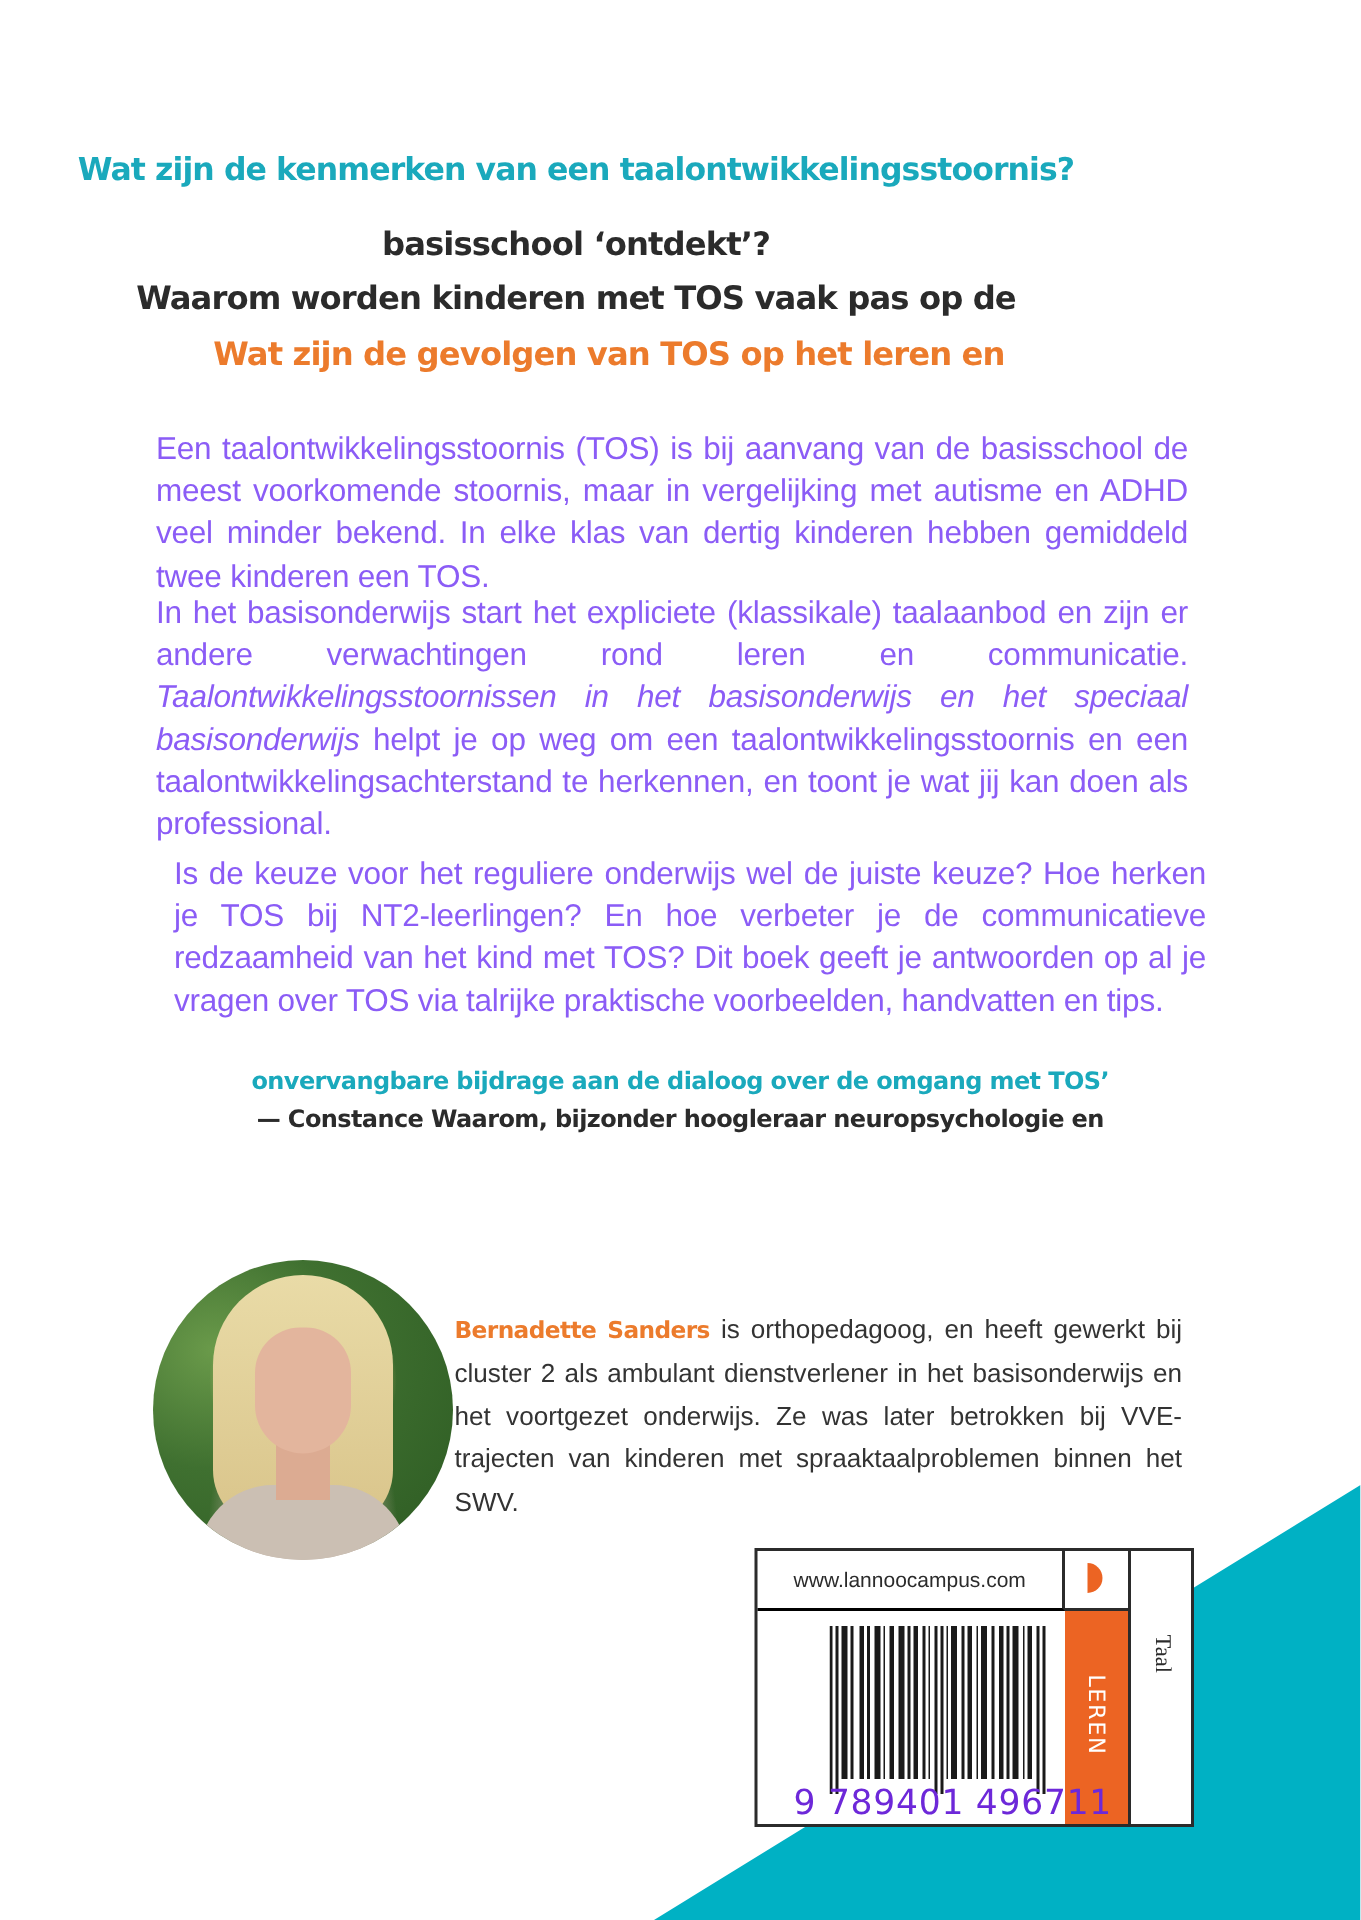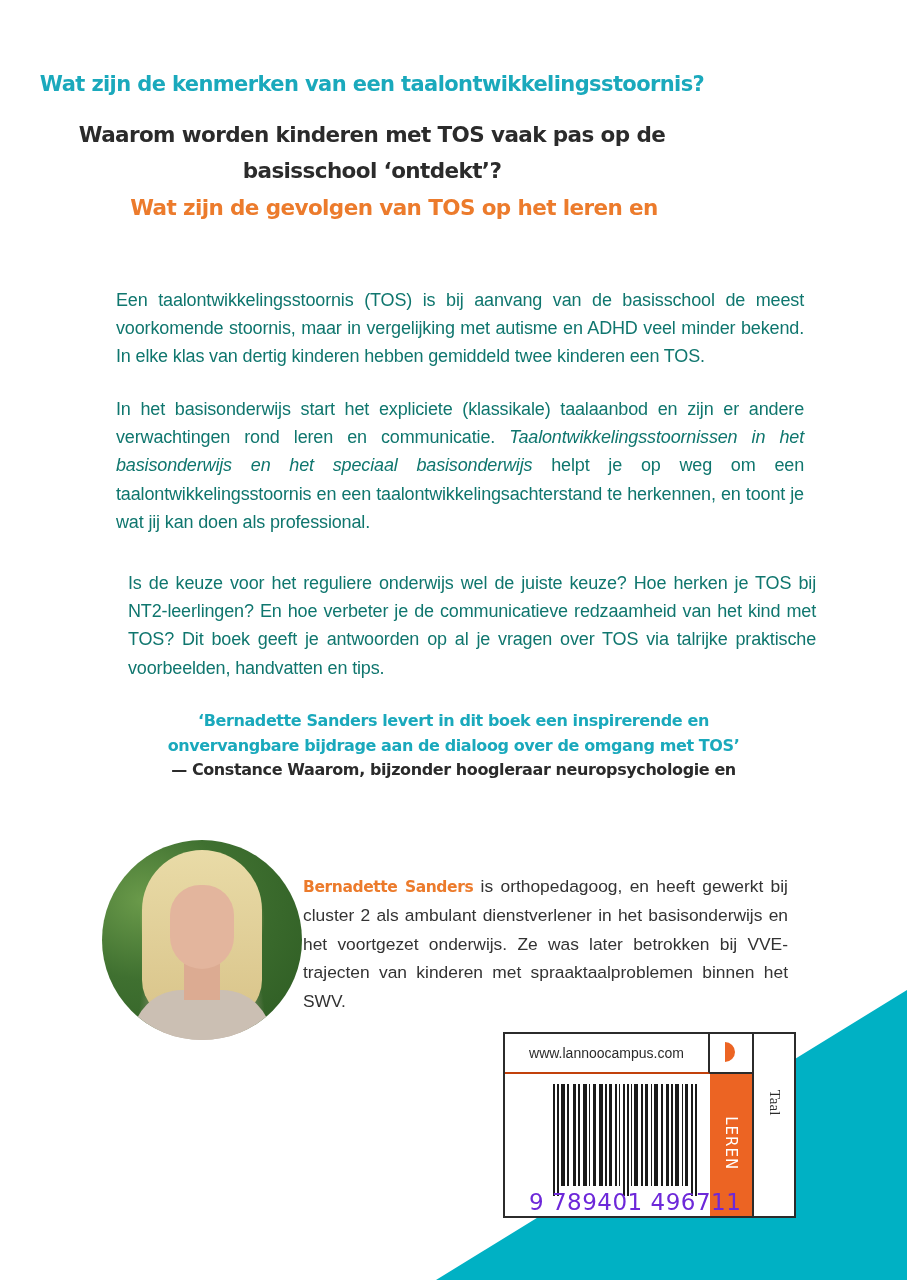--- a/index.html
+++ b/index.html
@@ -1,72 +1,71 @@
 <!DOCTYPE html>
 <html><head>
 <meta charset="utf-8">
 <style>
   html, body { margin:0; padding:0; }
   body { width:907px; height:1280px; position:relative; overflow:hidden; background:#ffffff; font-family:"DejaVu Sans", sans-serif; }
   .teal-bg { position:absolute; left:0; top:0; width:907px; height:1280px; }
-  .heading { position:absolute; left:4px; width:736px; text-align:center; font-family:"DejaVu Sans", sans-serif; font-weight:bold; letter-spacing:-0.6px; }
+  .heading { position:absolute; left:16px; width:736px; text-align:center; font-family:"DejaVu Sans", sans-serif; font-weight:bold; letter-spacing:-0.6px;margin-top:29px; }
   .h1 { top:72px; font-size:21px; color:#1aa9bc; }
   .h2 { top:117px; font-size:21.5px; line-height:36px; color:#2b2b2b; }
   .h3 { top:190px; font-size:21.5px; line-height:35px; color:#ec7b2c;padding-left:22px; }
-  .body-text { position:absolute; left:116px; width:688px; font-family:"Liberation Sans", sans-serif; font-size:18px; line-height:28.2px; color:#0f766e; text-align:justify; letter-spacing:-0.15px; }
+  .body-text { position:absolute; left:104px; width:688px; font-family:"Liberation Sans", sans-serif; font-size:21px; line-height:28.2px; color:#8b5cf6; text-align:justify; letter-spacing:-0.15px; }
   .p1 { top:286px; }
   .p2 { top:395px; }
   .p3 { top:557px; }
   .body-text em { font-style:italic; }
   .quote { position:absolute; left:80px; width:747px; top:709px; text-align:center; font-family:"DejaVu Sans", sans-serif; font-weight:bold; font-size:16px; line-height:24.5px; letter-spacing:-0.4px; }
   .quote .q { color:#1aa9bc; display:block; }
   .quote .a { color:#2b2b2b; display:block; }
   .photo { position:absolute; left:102px; top:840px; width:200px; height:200px; border-radius:50%; overflow:hidden;
     background: radial-gradient(circle at 50% 40%, #f0e2b8 0%, #e8d49a 18%, #d8c07c 28%, transparent 40%),
                 radial-gradient(ellipse at 50% 95%, #cdbfb2 0%, #b9aa9a 25%, transparent 45%),
                 radial-gradient(ellipse at 20% 30%, #6a9a4a 0%, #3f7030 40%, #2c5a22 100%); }
   .photo .hair { position:absolute; left:40px; top:10px; width:120px; height:170px; border-radius:60px 60px 40px 40px; background:linear-gradient(#e9dba7,#d9c48a); }
   .photo .face { position:absolute; left:68px; top:45px; width:64px; height:84px; border-radius:32px 32px 34px 34px; background:#e3b59d; }
   .photo .body { position:absolute; left:30px; top:150px; width:140px; height:70px; border-radius:50px 50px 0 0; background:#cbbfb3; }
   .photo .neck { position:absolute; left:82px; top:120px; width:36px; height:40px; background:#dcab92; }
   .bio { position:absolute; left:303px; width:485px; top:872px; font-family:"Liberation Sans", sans-serif; font-size:17.4px; line-height:28.4px; color:#333333; text-align:justify; }
   .bio .name { font-family:"DejaVu Sans", sans-serif; font-weight:bold; color:#ec7b2c; font-size:15.5px; letter-spacing:-0.4px; }
   .label-box { position:absolute; left:503px; top:1032px; width:293px; height:186px; border:2px solid #2b2b2b; background:#ffffff; box-sizing:border-box; }
-  .lb-url { position:absolute; left:0; top:0; width:205px; height:40px; border-right:2px solid #2b2b2b; border-bottom:2px solid #c2410c; box-sizing:border-box; font-family:"Liberation Sans", sans-serif; font-size:14px; color:#2b2b2b; display:flex; align-items:center; justify-content:center; }
+  .lb-url { position:absolute; left:0; top:0; width:205px; height:40px; border-right:2px solid #2b2b2b; border-bottom:2px solid #000000; box-sizing:border-box; font-family:"Liberation Sans", sans-serif; font-size:14px; color:#2b2b2b; display:flex; align-items:center; justify-content:center; }
   .lb-logo { position:absolute; left:205px; top:0; width:44px; height:40px; border-bottom:2px solid #2b2b2b; border-right:2px solid #2b2b2b; box-sizing:border-box; }
   .lb-logo .half { position:absolute; left:15px; top:8px; width:10px; height:20px; background:#ec6423; border-radius:0 10px 10px 0; }
   .lb-leren { position:absolute; left:205px; top:40px; width:44px; height:142px; background:#ec6423; border-right:2px solid #2b2b2b; box-sizing:border-box; }
   .lb-leren span { position:absolute; left:50%; top:50%; transform:translate(-50%,-60%) rotate(90deg); color:#ffffff; font-family:"DejaVu Sans", sans-serif; font-size:15px; letter-spacing:1px; white-space:nowrap; }
   .lb-taal { position:absolute; left:249px; top:0; width:40px; height:182px; }
   .lb-taal span { position:absolute; left:50%; top:60px; transform:translateX(-50%) rotate(90deg); transform-origin:center; font-family:"Liberation Serif", serif; font-size:15px; color:#2b2b2b; white-space:nowrap; }
   .barcode { position:absolute; left:48px; top:50px; width:148px; height:112px; }
   .barcode-digits { position:absolute; left:24px; top:155px; font-family:"DejaVu Sans", sans-serif; font-size:23px; color:#6d28d9; letter-spacing:0.5px; background:transparent; }
 </style>
 </head>
 <body>
 
 <svg class="teal-bg" width="907" height="1280" viewBox="0 0 907 1280">
   <polygon points="436,1280 907,990 907,1280" fill="#00b1c4"></polygon>
 </svg>
 
 <div class="heading h1">Wat zijn de kenmerken van een taalontwikkelingsstoornis?</div>
 <div class="heading h2">
+  <div>basisschool ‘ontdekt’?</div>
   <div>Waarom worden kinderen met TOS vaak pas op de</div>
-  <div>basisschool ‘ontdekt’?</div>
 </div>
 <div class="heading h3">
   <div>Wat zijn de gevolgen van TOS op het leren en</div>
 </div>
 
 <p class="body-text p1" style="margin:0">Een taalontwikkelingsstoornis (TOS) is bij aanvang van de basisschool de meest voorkomende stoornis, maar in vergelijking met autisme en ADHD veel minder bekend. In elke klas van dertig kinderen hebben gemiddeld twee kinderen een TOS.</p>
 <p class="body-text p2" style="margin:0"><span>In het basisonderwijs start het expliciete (klassikale) taalaanbod en zijn er andere verwachtingen rond leren en communicatie. </span><em>Taalontwikkelingsstoornissen in het basisonderwijs en het speciaal basisonderwijs</em><span> helpt je op weg om een taalontwikkelingsstoornis en een taalontwikkelingsachterstand te herkennen, en toont je wat jij kan doen als professional.</span></p>
 <p class="body-text p3" style="margin:12px">Is de keuze voor het reguliere onderwijs wel de juiste keuze? Hoe herken je TOS bij NT2-leerlingen? En hoe verbeter je de communicatieve redzaamheid van het kind met TOS? Dit boek geeft je antwoorden op al je vragen over TOS via talrijke praktische voorbeelden, handvatten en tips.</p>
 
 <div class="quote">
-  <span class="q">‘Bernadette Sanders levert in dit boek een inspirerende en</span>
   <span class="q">onvervangbare bijdrage aan de dialoog over de omgang met TOS’</span>
   <span class="a">— Constance Waarom, bijzonder hoogleraar neuropsychologie en</span>
 </div>
 
 <div class="photo">
   <div class="hair"></div>
   <div class="body"></div>
   <div class="neck"></div>
   <div class="face"></div>
 </div>

